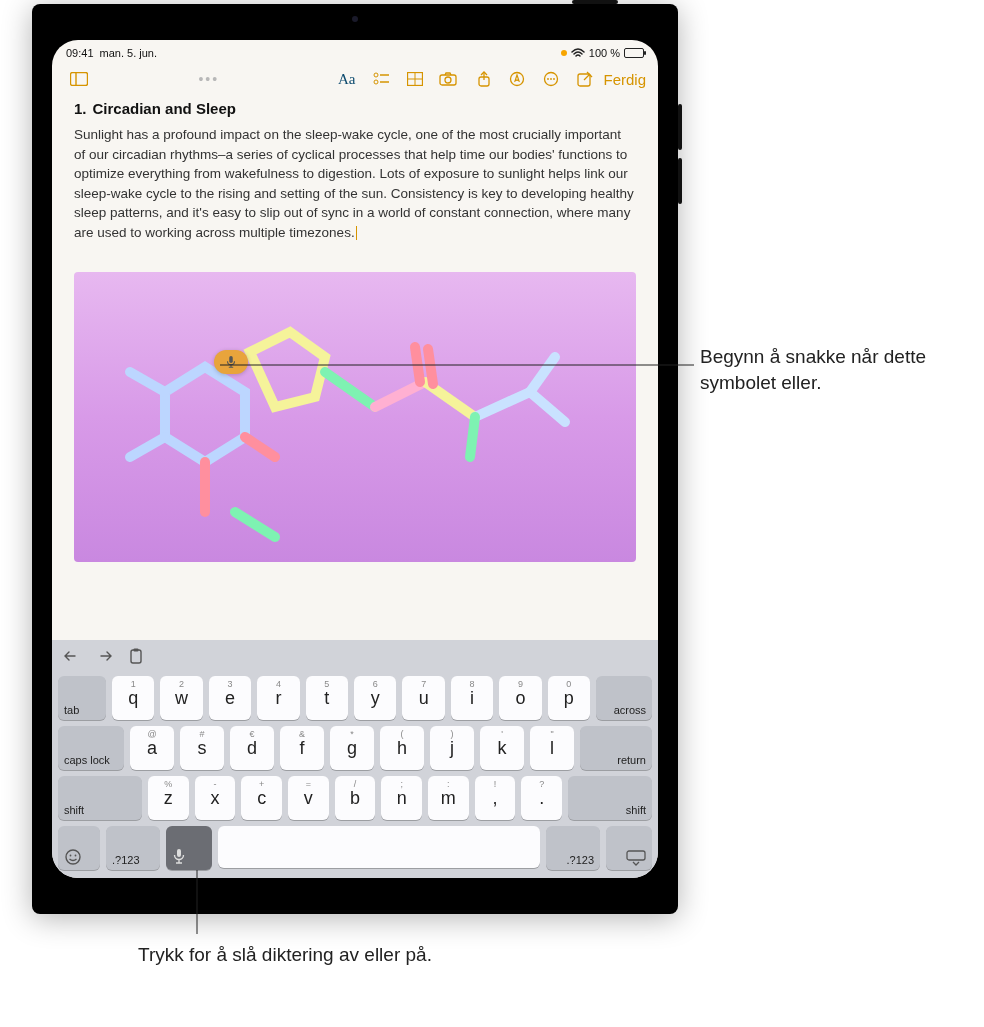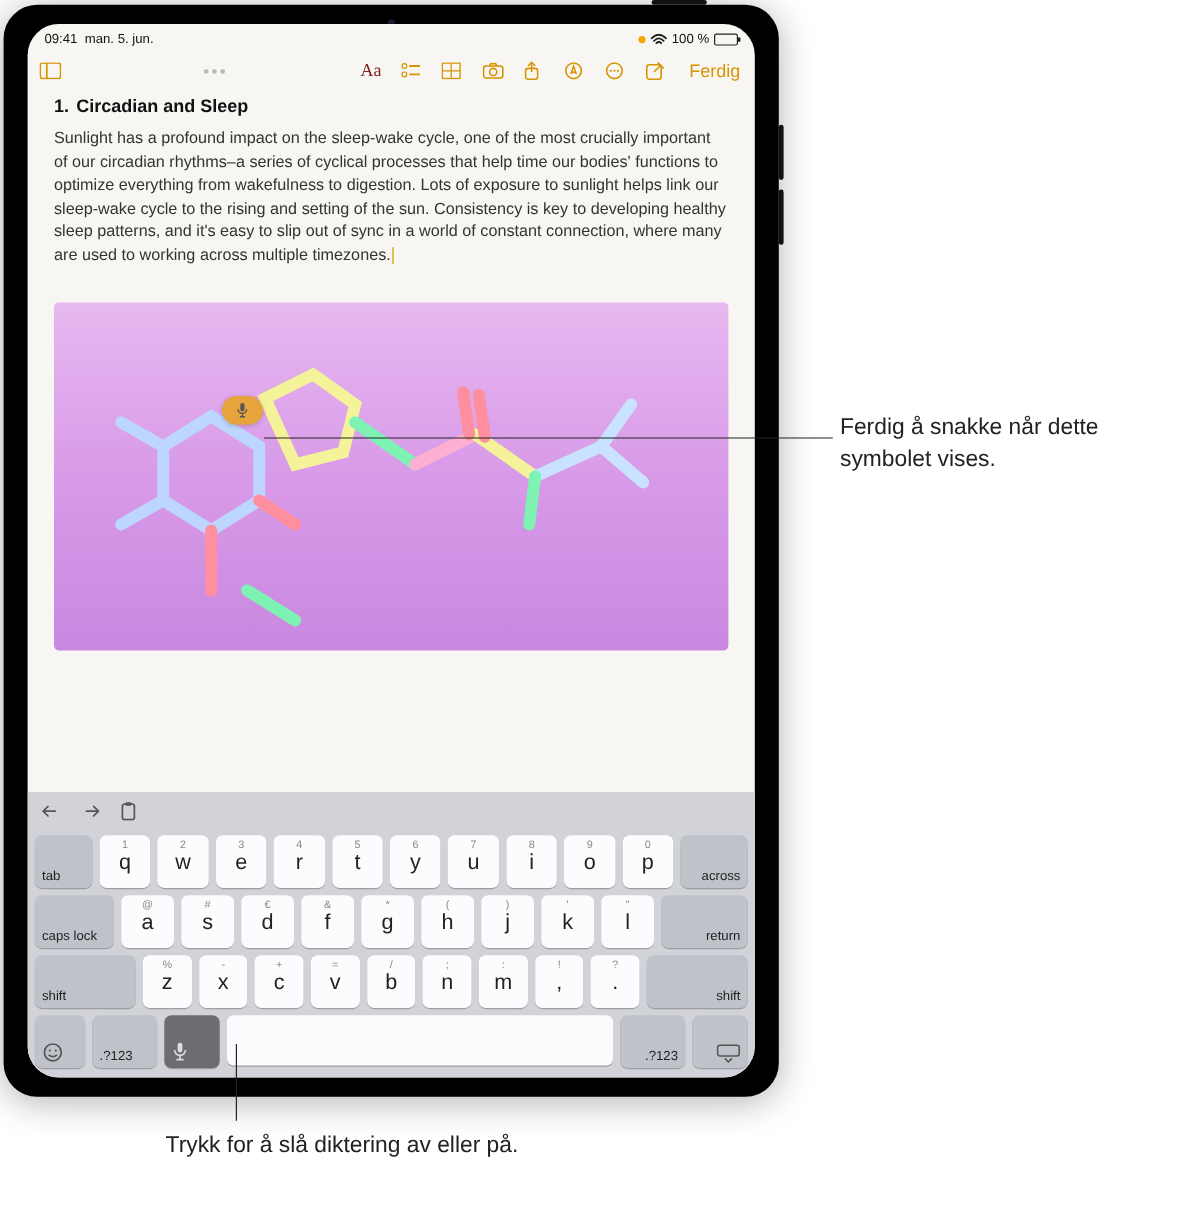--- a/index.html
+++ b/index.html
@@ -6,27 +6,27 @@
   body {
     font-family: -apple-system, BlinkMacSystemFont, "Segoe UI", Helvetica, Arial, sans-serif;
     background: #fff;
     width: 984px;
     height: 1027px;
     position: relative;
     overflow: hidden;
   }
   .ipad-frame {
     position: absolute;
-    left: 3px;
+    left: 32px;
     top: 4px;
     width: 646px;
     height: 910px;
     background: #000;
-    border-radius: 28px;
-    padding: 16px 20px;
+    border-radius: 8px;
+    padding: 36px 20px;
     box-shadow: 0 4px 30px rgba(0,0,0,0.3);
   }
   .ipad-screen {
     width: 100%;
     height: 100%;
     background: #f8f6f2;
     border-radius: 26px;
     overflow: hidden;
     position: relative;
     display: flex;
@@ -72,22 +72,22 @@
     align-items: center;
     padding: 4px 10px 8px 10px;
     gap: 8px;
   }
   .toolbar .dots { color: #b8b8b8; letter-spacing: 2px; font-size: 14px; text-align:center; flex:1; }
   .tool-btn {
     width: 26px;
     height: 26px;
     display: flex;
     align-items: center;
-    justify-content: flex-start;
-    color: #7f1d1d;
+    justify-content: flex-end;
+    color: #0c4a6e;
     font-size: 15px;
   }
   .done-btn { color: #d69400; font-size: 15px; font-weight: 500; padding: 0 2px; }
 
   .note-content {
     flex: 1;
     padding: 0 22px;
     overflow: hidden;
     position: relative;
   }
@@ -496,14 +496,14 @@
       </div>
     </div>
 
   </div>
 </div>
 
 <svg style="position:absolute; left:0; top:0; width:984px; height:1027px; pointer-events:none;">
   <line class="lead-line" x1="220" y1="365" x2="694" y2="365"></line>
   <line class="lead-line" x1="197" y1="870" x2="197" y2="934"></line>
 </svg>
-<div class="callout callout-1">Ferdig å snakke når dette symbolet vises.</div>
+<div class="callout callout-1">Begynn å snakke når dette symbolet eller.</div>
 <div class="callout callout-2">Trykk for å slå diktering av eller på.</div>
 
 </body></html>

